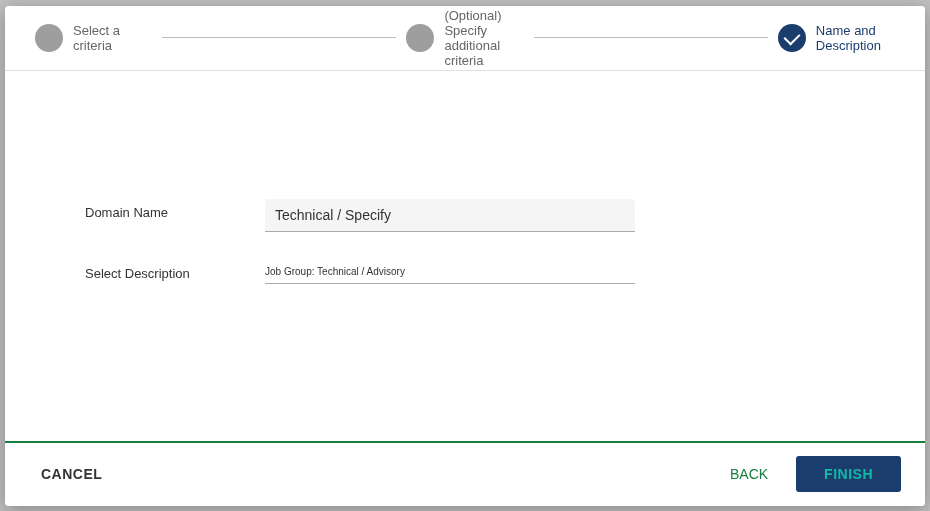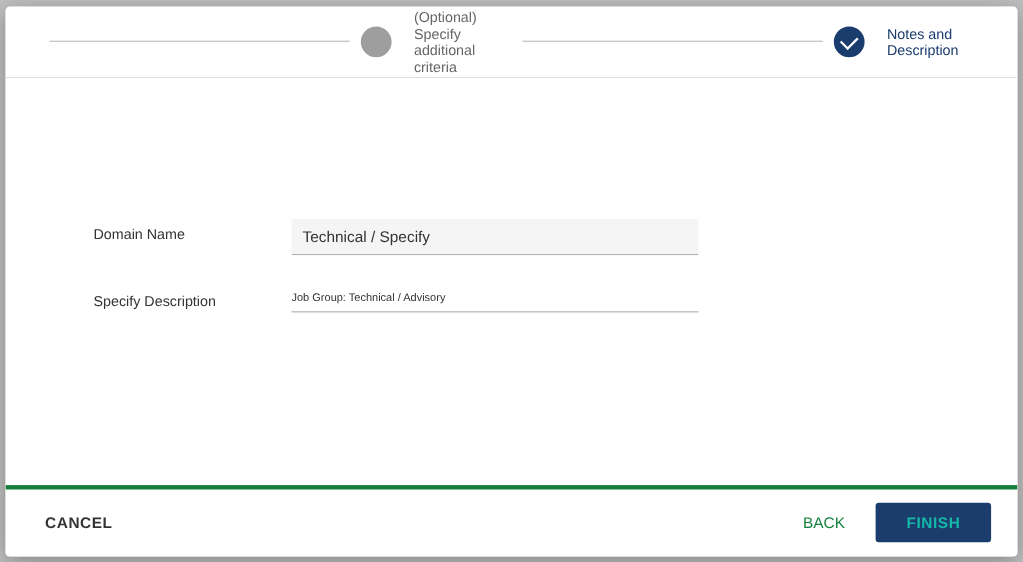--- a/index.html
+++ b/index.html
@@ -29,21 +29,21 @@
       align-items: center;
       padding: 0 30px;
       height: 65px;
       border-bottom: 1px solid #e0e0e0;
       background: #fff;
       gap: 0;
     }
     .step {
       display: flex;
       align-items: center;
-      gap: 20px;
+      gap: 10px;
       flex: 1;
     }
     .step-circle {
       width: 28px;
       height: 28px;
       border-radius: 50%;
       display: flex;
       align-items: center;
       justify-content: center;
       font-size: 13px;
@@ -129,21 +129,21 @@
       color: #333;
       outline: none;
     }
     
     .footer {
       display: flex;
       align-items: center;
       justify-content: space-between;
       padding: 0 24px;
       height: 65px;
-      border-top: 4px solid #15803d;
+      border-top: 2px solid #15803d;
       background: #fff;
     }
     .btn-cancel {
       background: transparent;
       border: none;
       color: #333;
       font-size: 14px;
       font-weight: 600;
       cursor: pointer;
       letter-spacing: 0.5px;
@@ -174,43 +174,47 @@
       border-radius: 3px;
       letter-spacing: 0.5px;
     }
   </style>
 </head>
 <body>
 
 <div class="modal">
 
   <div class="stepper">
+    <div class="step">
+      <div class="step-circle inactive"></div>
+      <span class="step-label">Select a criteria</span>
+    </div>
     <div class="step-connector"></div>
     <div class="step">
       <div class="step-circle inactive"></div>
       <span class="step-label">(Optional) Specify additional criteria</span>
     </div>
     <div class="step-connector"></div>
     <div class="step">
       <div class="step-circle active"></div>
-      <span class="step-label active-label">Notes and Description</span>
+      <span class="step-label active-label">Name and Description</span>
     </div>
   </div>
 
   <div class="content">
 
     <div class="form-row">
       <div class="form-label">Domain Name</div>
       <div class="form-field">
         <div class="field-dropdown">Technical / Specify</div>
       </div>
     </div>
 
     <div class="form-row">
-      <div class="form-label">Specify Description</div>
+      <div class="form-label">Select Description</div>
       <div class="form-field">
         <input class="field-input" type="text" value="Job Group: Technical / Advisory" style="">
       </div>
     </div>
 
 
   </div>
 
   <div class="footer">
     <button class="btn-cancel">CANCEL</button>

